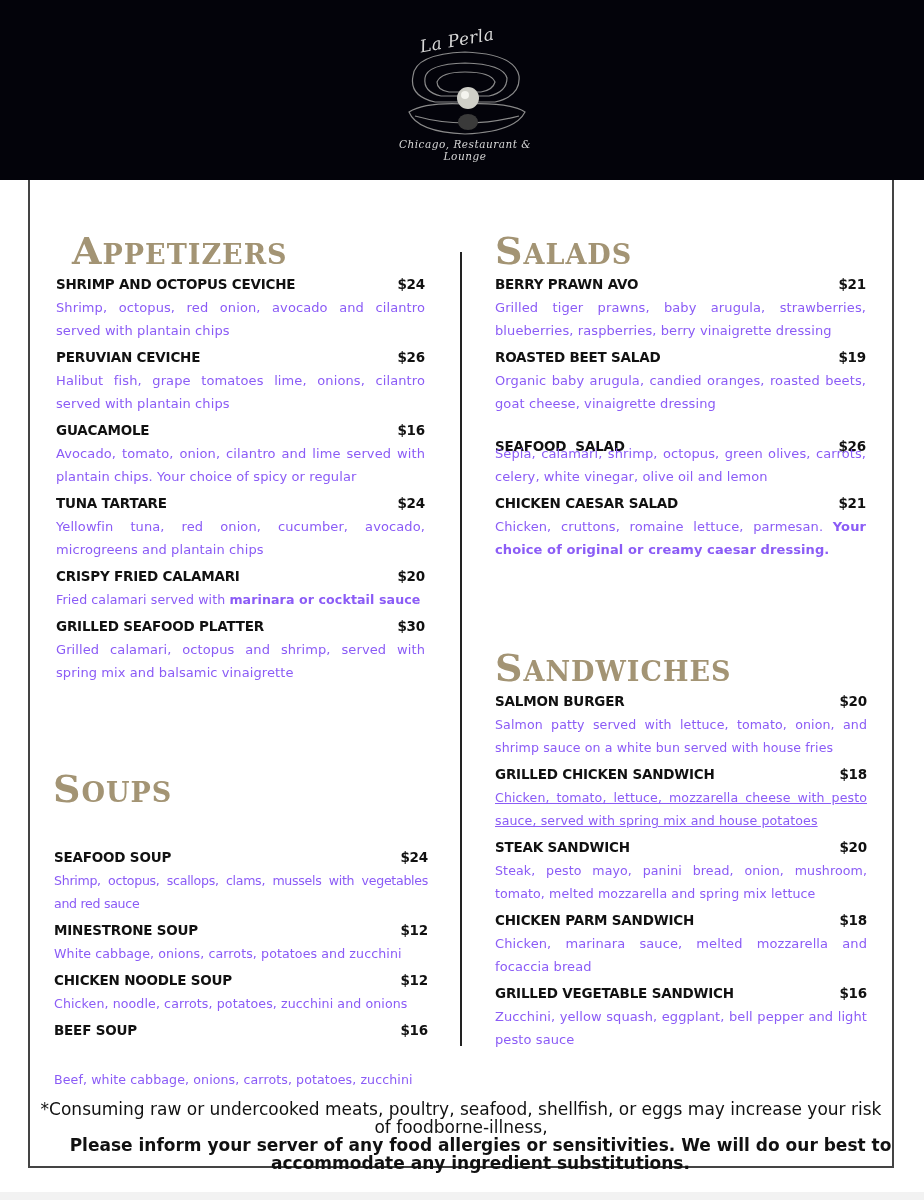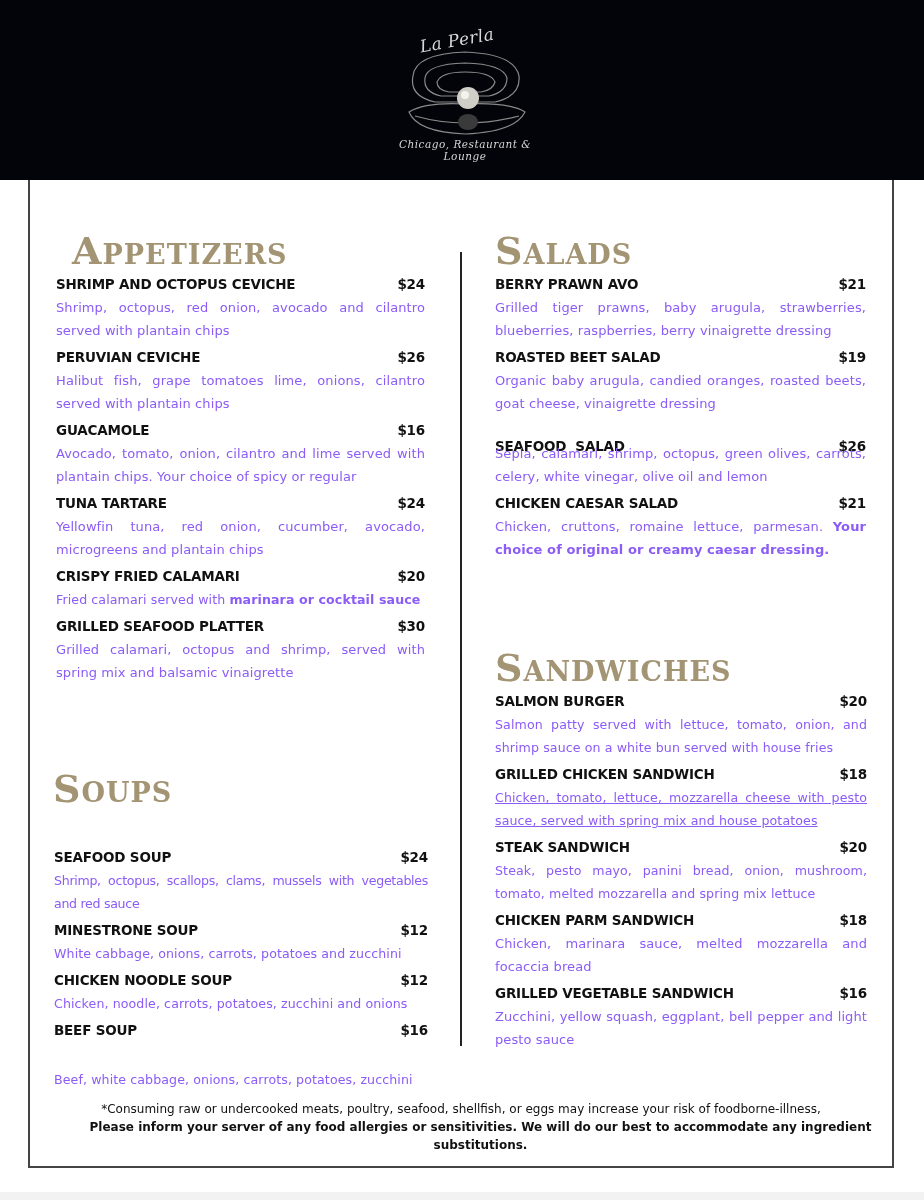--- a/index.html
+++ b/index.html
@@ -41,21 +41,21 @@
     letter-spacing: -0.2px;
   }
   .item-desc {
     font-size: 13px; line-height: 23px; color: #8b5cf6; text-align: justify;
     letter-spacing: 0.1px;
   }
   .item-desc b { font-weight: bold; }
 
   .footer {
     position: absolute; left: 30px; top: 1100px; width: 862px; text-align: center;
-    font-size: 12px; line-height: 18px; color: #111;
+    font-size: 17px; line-height: 18px; color: #111;
   }
   .footer .strong { font-weight: bold; margin-left: 39px; }
 
   .bottom-strip {
     position: absolute; left: 0; top: 1192px; width: 924px; height: 8px; background: #f2f2f2;
   }
 </style>
 </head>
 <body>
 

